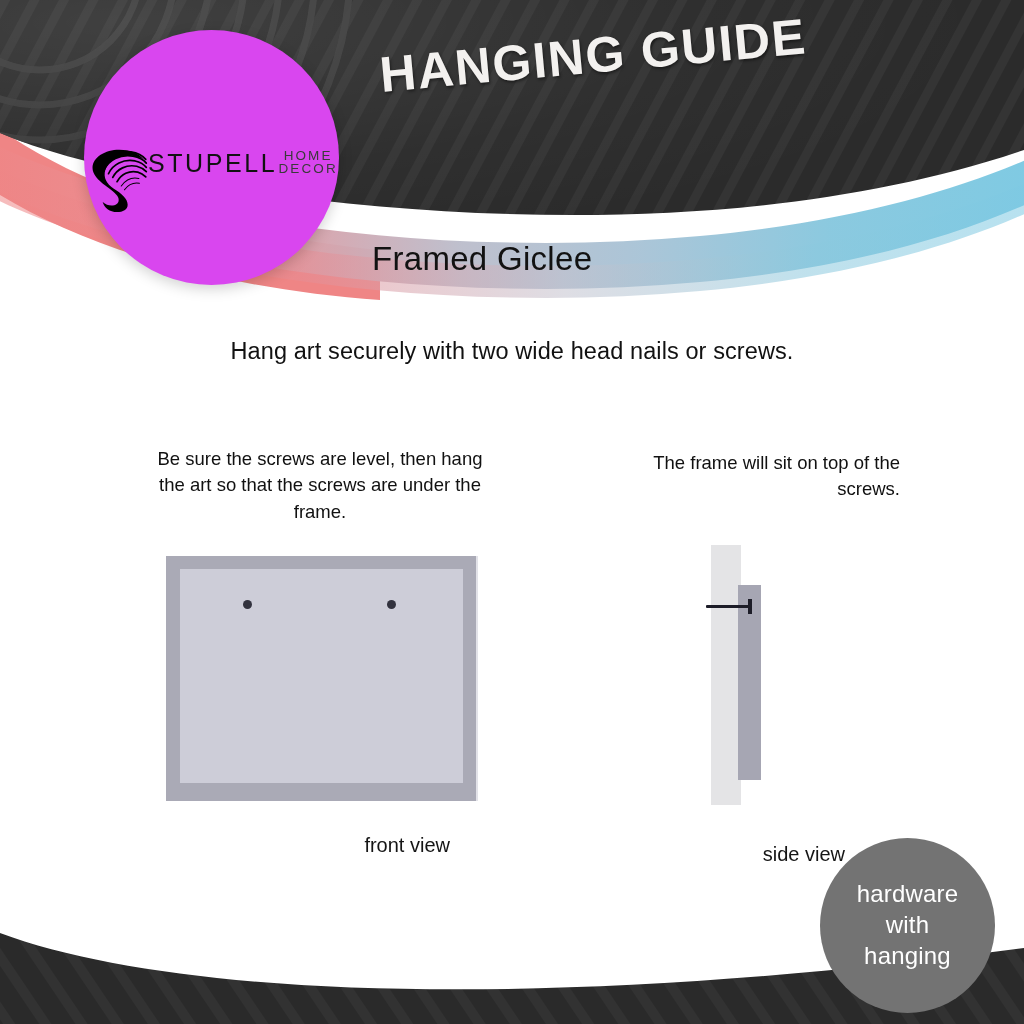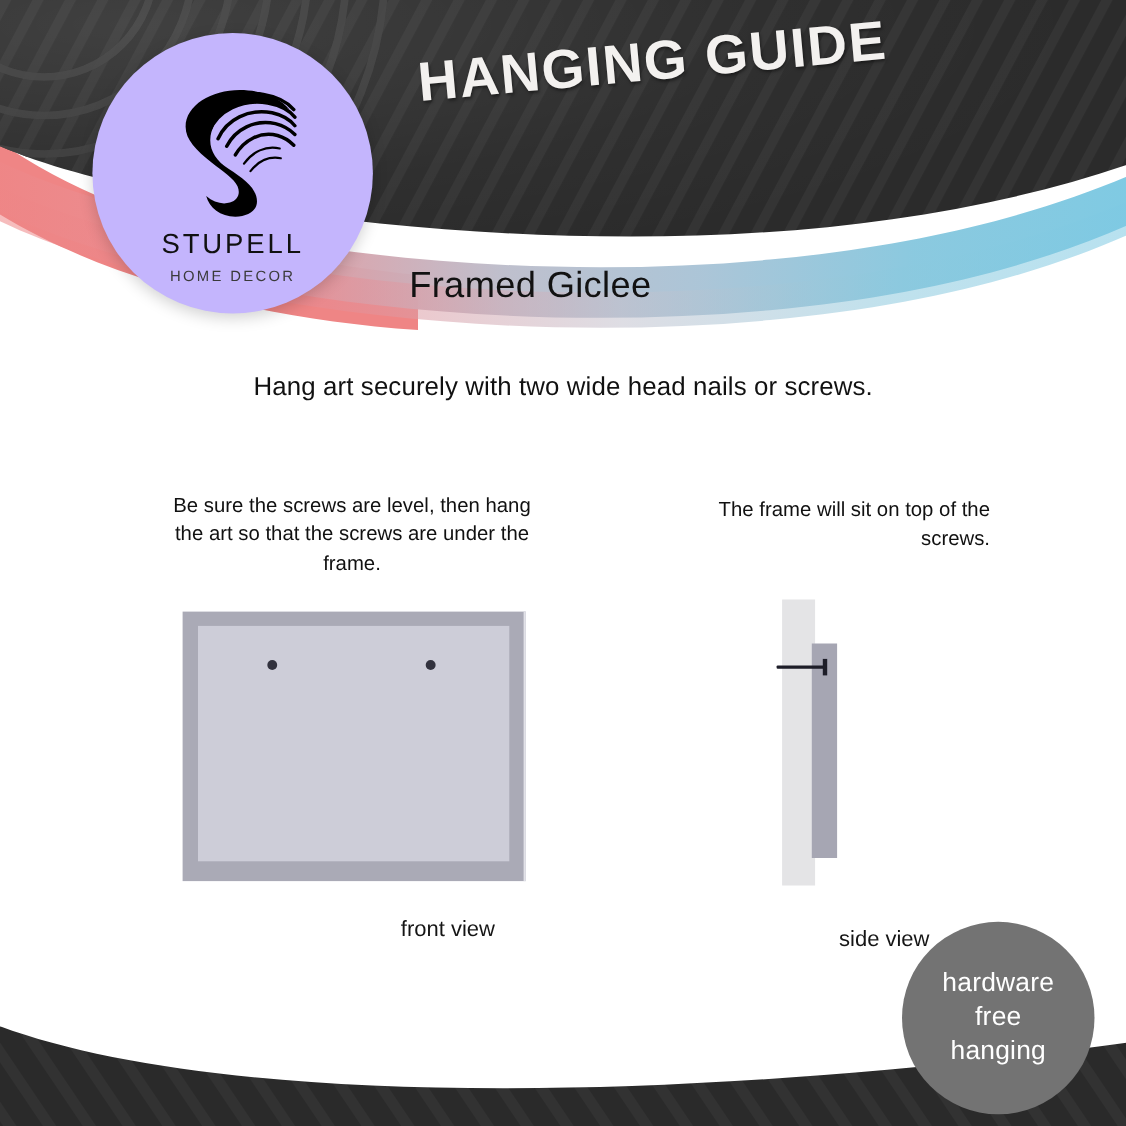--- a/index.html
+++ b/index.html
@@ -14,23 +14,23 @@
 
   #stage{ position:absolute; inset:0; width:1024px; height:1024px; overflow:hidden; background:#fff; }
 
   
   .deco-svg{ position:absolute; left:0; top:0; width:1024px; height:1024px; pointer-events:none; }
 
   
   #logo-badge{
     position:absolute; left:84px; top:30px;
     width:255px; height:255px; border-radius:50%;
-    background:#c4b5fd;
+    background:#d946ef;
     box-shadow:0 4px 14px rgba(0,0,0,0.18);
-    display:flex; flex-direction:column; align-items:center;
+    display:flex; flex-direction:row; align-items:center;
     z-index:6;
   }
   #logo-mark{ margin-top:40px; width:118px; height:128px; }
   #logo-wordmark{
     margin-top:12px; font-size:25px; letter-spacing:2.6px;
     color:#111; font-weight:400; line-height:1;
   }
   #logo-subwordmark{
     margin-top:9px; font-size:13.5px; letter-spacing:2.1px;
     color:#3a3a3a; font-weight:400; line-height:1;text-align:center;
@@ -243,17 +243,17 @@
     <div id="side-frame"></div>
     <div id="side-nail"></div>
     <div id="side-nail-head"></div>
   </div>
 
   <div class="view-label" id="label-front">front view</div>
   <div class="view-label" id="label-side">side view</div>
 
   <div id="hardware-badge">
     <span>hardware</span>
-    <span>free</span>
+    <span>with</span>
     <span>hanging</span>
   </div>
 
 </div>
 
 </body></html>

